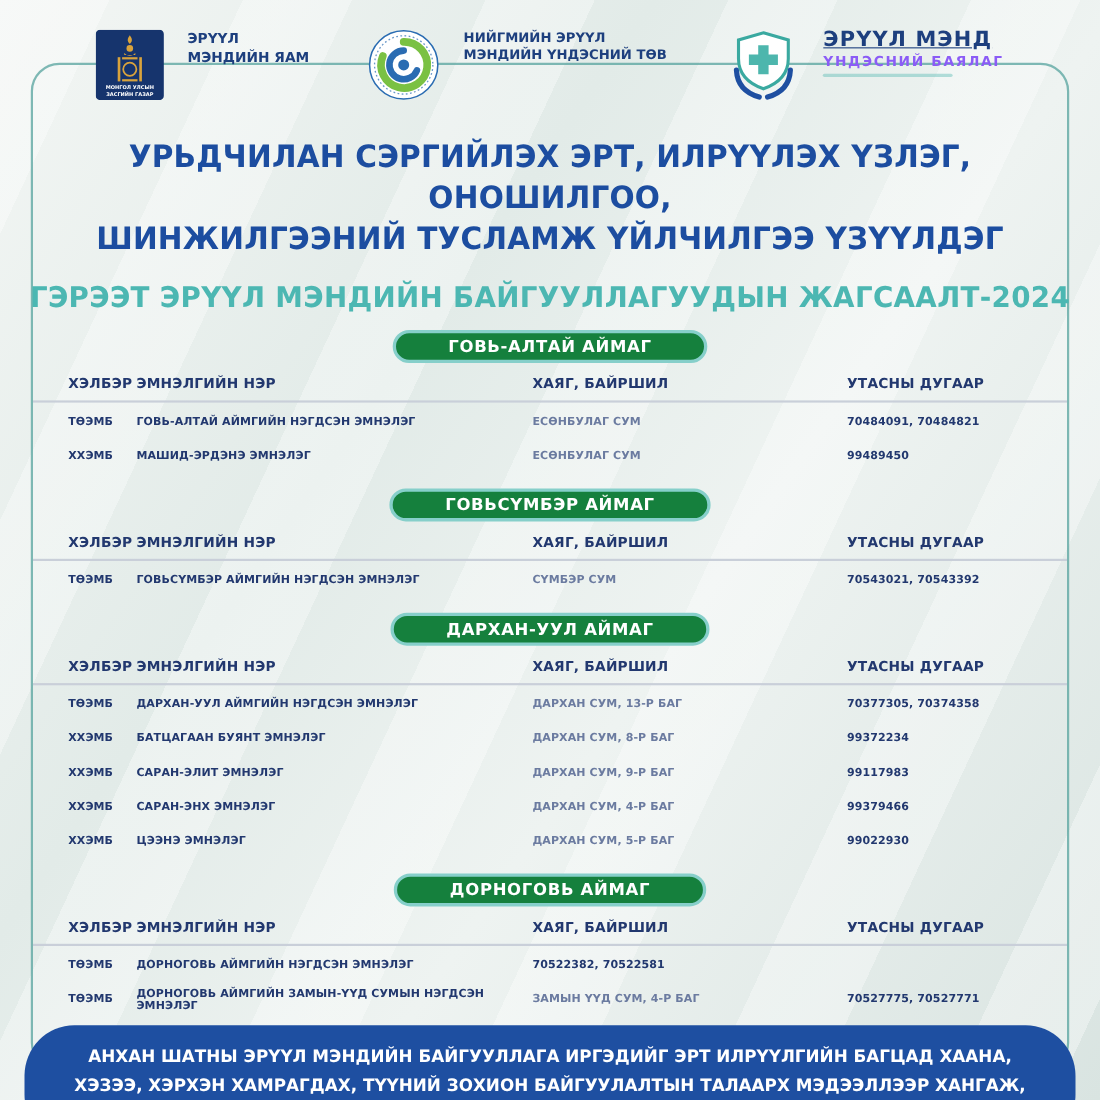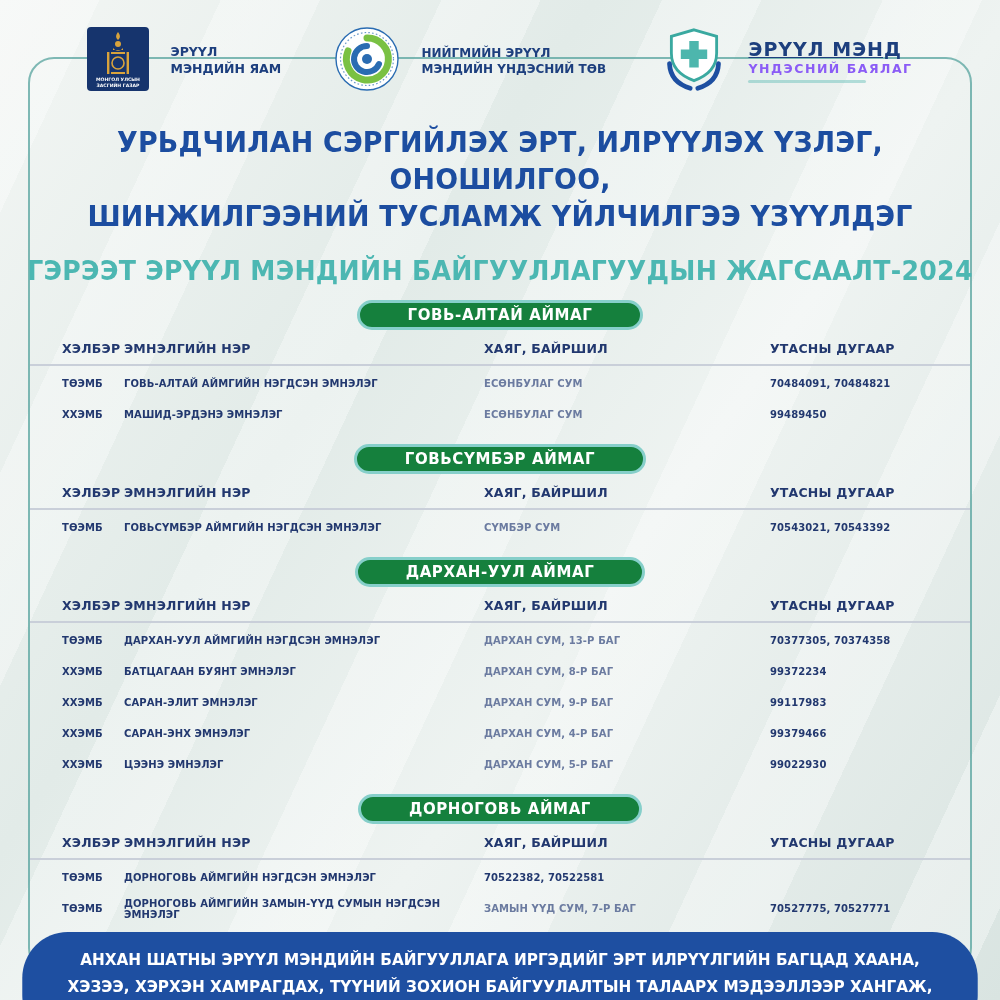--- a/index.html
+++ b/index.html
@@ -9,21 +9,21 @@
     background:
       repeating-linear-gradient(115deg, rgba(255,255,255,0.35) 0 90px, rgba(255,255,255,0) 90px 200px),
       linear-gradient(125deg,#f3f6f4 0%,#e2ebe8 35%,#eef3f1 60%,#d9e4e1 100%);
   }
   .frame{
     position:absolute;left:28px;right:28px;top:57px;bottom:26px;
     border:2px solid rgba(86,163,158,0.75);border-radius:26px;pointer-events:none;
   }
   
   .logos{position:relative;display:flex;justify-content:center;align-items:center;gap:52px;margin-top:26px;height:70px;}
-  .logo-group{display:flex;align-items:center;gap:21px;}
+  .logo-group{display:flex;align-items:flex-start;gap:21px;}
   .gov-label{width:112px;font-size:12.5px;font-weight:bold;color:#1d3f7e;line-height:1.35;}
   .ncph-label{width:188px;font-size:12px;font-weight:bold;color:#1d3f7e;line-height:1.35;}
   .hw-text{display:flex;flex-direction:column;line-height:1.1;}
   .hw-line1{font-size:19px;font-weight:bold;color:#1d3f7e;letter-spacing:1px;text-decoration:underline;}
   .hw-line2{font-size:12.5px;font-weight:bold;color:#8b5cf6;letter-spacing:1.5px;margin-top:2px;}
   .hw-tagline{height:3px;width:118px;background:#5fbcb6;opacity:.45;margin-top:4px;border-radius:2px;}
   
   .title{margin-top:28px;text-align:center;color:#1c4da0;font-weight:bold;}
   .title .tline{display:block;font-size:28px;line-height:37px;transform:scaleX(0.96);letter-spacing:.2px;}
   .subtitle{margin-top:6px;text-align:center;color:#4cb7b2;font-weight:bold;font-size:26px;transform:scaleX(0.97);letter-spacing:.3px;}
@@ -198,19 +198,19 @@
       </div>
       <div class="divider"></div>
       <div class="trow drow">
         <div>ТӨЭМБ</div>
         <div>ДОРНОГОВЬ АЙМГИЙН НЭГДСЭН ЭМНЭЛЭГ</div>
         <div>70522382, 70522581</div>
       </div>
       <div class="trow drow">
         <div>ТӨЭМБ</div>
         <div>ДОРНОГОВЬ АЙМГИЙН ЗАМЫН-ҮҮД СУМЫН НЭГДСЭН ЭМНЭЛЭГ</div>
-        <div class="c-address">ЗАМЫН ҮҮД СУМ, 7-Р БАГ</div>
+        <div class="c-address">ЗАМЫН ҮҮД СУМ, 4-Р БАГ</div>
         <div>70527775, 70527771</div>
       </div>
     </section>
   </main>
 
 <div class="footer">АНХАН ШАТНЫ ЭРҮҮЛ МЭНДИЙН БАЙГУУЛЛАГА ИРГЭДИЙГ ЭРТ ИЛРҮҮЛГИЙН БАГЦАД ХААНА, ХЭЗЭЭ, ХЭРХЭН ХАМРАГДАХ, ТҮҮНИЙ ЗОХИОН БАЙГУУЛАЛТЫН ТАЛААРХ МЭДЭЭЛЛЭЭР ХАНГАЖ, ГЭРЭЭ БҮХИЙ ЛАВЛАГАА ШАТЛАЛЫН ЭРҮҮЛ МЭНДИЙН БАЙГУУЛЛАГААС СОНГОЛТ ХИЙЛГЭНЭ.</div>
 
 </body></html>

